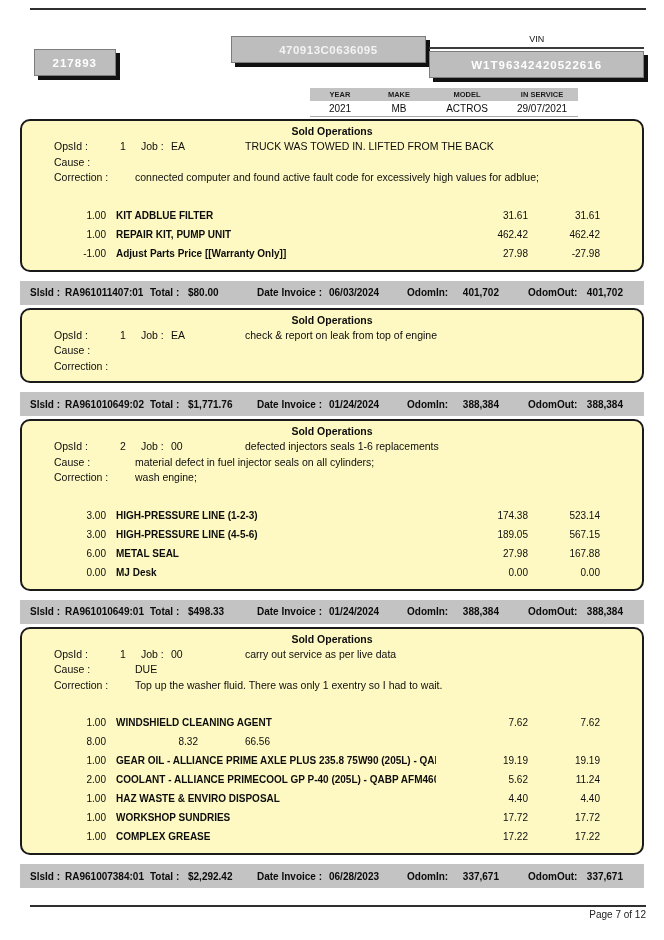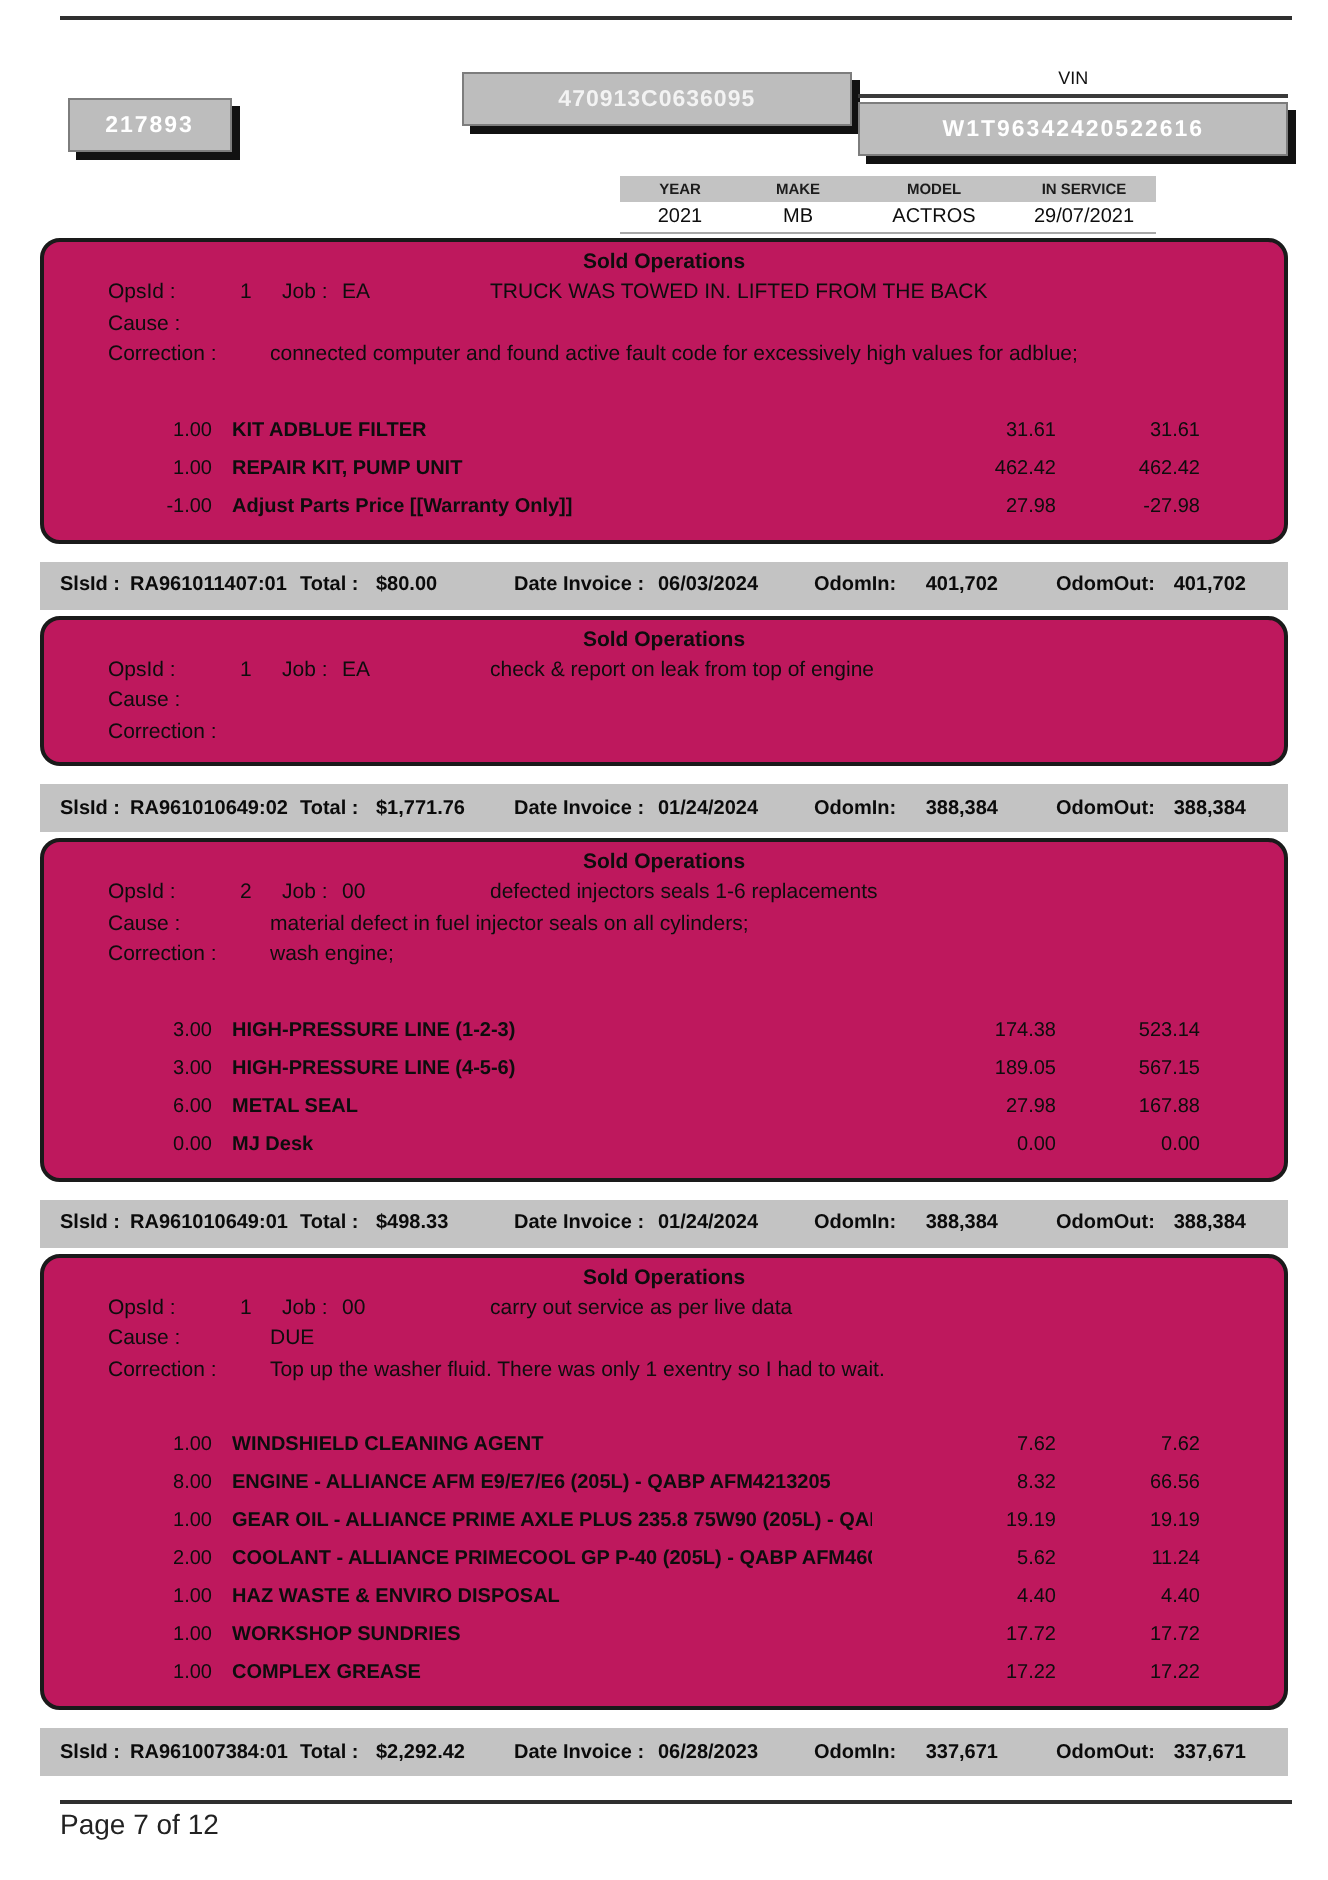--- a/index.html
+++ b/index.html
@@ -30,21 +30,21 @@
   .veh { margin:10px 0 0 290px; width:268px; font-size:10px; }
   .veh-head { display:flex; background:var(--bar-gray,#c3c3c3); height:13px; }
   .veh-head span { font-size:7.5px; font-weight:bold; line-height:13px; text-align:center; color:#1c1c1c; }
   .veh-vals { display:flex; height:16px; border-bottom:1px solid #a8a8a8; }
   .veh-vals span { font-size:10px; line-height:15px; text-align:center; }
   .vc1{width:60px} .vc2{width:58px} .vc3{width:78px} .vc4{width:72px}
 
   
   .sec {
     border:2px solid #1a1a1a; border-radius:10px;
-    margin-top:2px; margin-bottom:9px; padding:3px 0 7px; background:#be185d;
+    margin-top:2px; margin-bottom:9px; padding:3px 0 7px; background:#fef9c3;
   }
   .sec-title { text-align:center; font-weight:bold; font-size:10.5px; line-height:15px; }
   .ops-row { display:flex; padding-left:32px; padding-right:20px; font-size:10.5px; line-height:15.5px; }
   .oc-l1 { width:66px; } .oc-v1 { width:21px; } .oc-l2 { width:30px; } .oc-v2 { width:74px; }
   .oc-desc { flex:1; white-space:nowrap; overflow:hidden; }
   .oc-l3 { width:81px; } .oc-v3 { flex:1; white-space:nowrap; overflow:hidden; }
   .parts { margin-top:20px; }
   .part-row { display:flex; padding:0 42px 0 38px; font-size:10px; line-height:19px; }
   .pq { width:46px; text-align:right; }
   .pn { flex:1; padding-left:10px; font-weight:bold; white-space:nowrap; overflow:hidden; }
@@ -56,21 +56,21 @@
     display:flex; align-items:center; height:20px; margin:0 0 3px 0;
     background:var(--bar-gray,#c3c3c3); font-size:10px; font-weight:bold; padding:12px 10px; color:#0b0b0b;
   }
   .b1{width:35px} .b2{width:85px} .b3{width:38px} .b4{width:69px}
   .b5{width:72px} .b6{width:78px} .b7{width:50px} .b8{width:42px;text-align:right}
   .b9{width:55px;margin-left:29px} .b10{width:40px;text-align:right}
 
   
   .footer { position:absolute; left:30px; right:18px; bottom:20px; }
   .footer-rule { border-top:2px solid #2f2f2f; }
-  .footer-text { text-align:left; font-size:14px; margin-top:2px; color:#222; }
+  .footer-text { text-align:right; font-size:10px; margin-top:2px; color:#222; }
 </style>
 </head>
 <body>
 
 <div class="page">
   <div class="top-rule"></div>
 
   <div class="header-row">
     <div class="hcol hcol-1">
       <div class="hdr-label empty">&nbsp;</div>
@@ -261,21 +261,20 @@
     </div>
     <div class="parts">
       <div class="part-row">
         <span class="pq">1.00</span>
         <span class="pn">WINDSHIELD CLEANING AGENT</span>
         <span class="pu">7.62</span>
         <span class="pt">7.62</span>
       </div>
       <div class="part-row">
         <span class="pq">8.00</span>
-        <span class="pn">ENGINE - ALLIANCE AFM E9/E7/E6 (205L) - QABP AFM4213205</span>
         <span class="pu">8.32</span>
         <span class="pt">66.56</span>
       </div>
       <div class="part-row">
         <span class="pq">1.00</span>
         <span class="pn">GEAR OIL - ALLIANCE PRIME AXLE PLUS 235.8 75W90 (205L) - QABP AFM461</span>
         <span class="pu">19.19</span>
         <span class="pt">19.19</span>
       </div>
       <div class="part-row">

